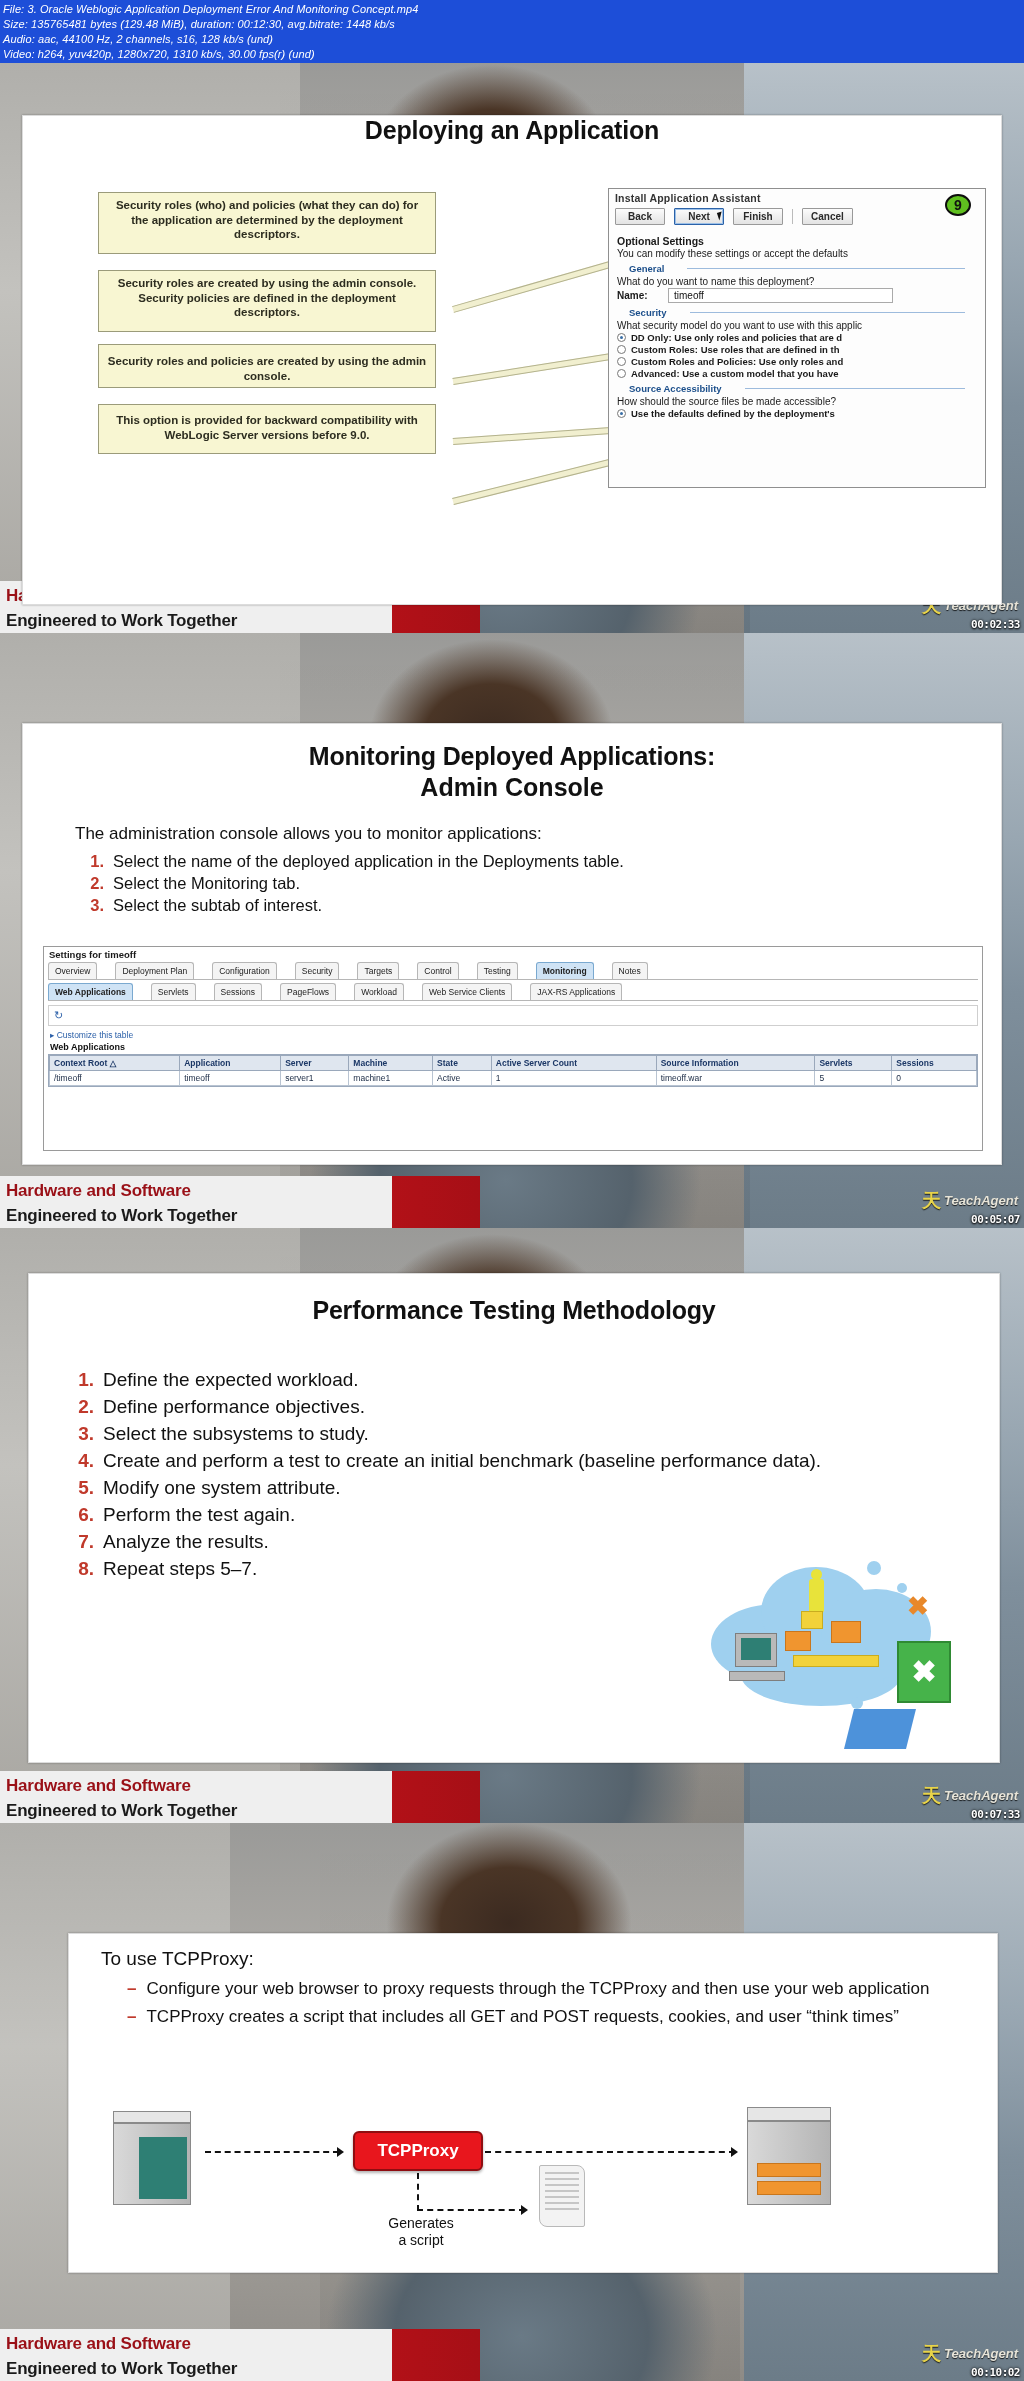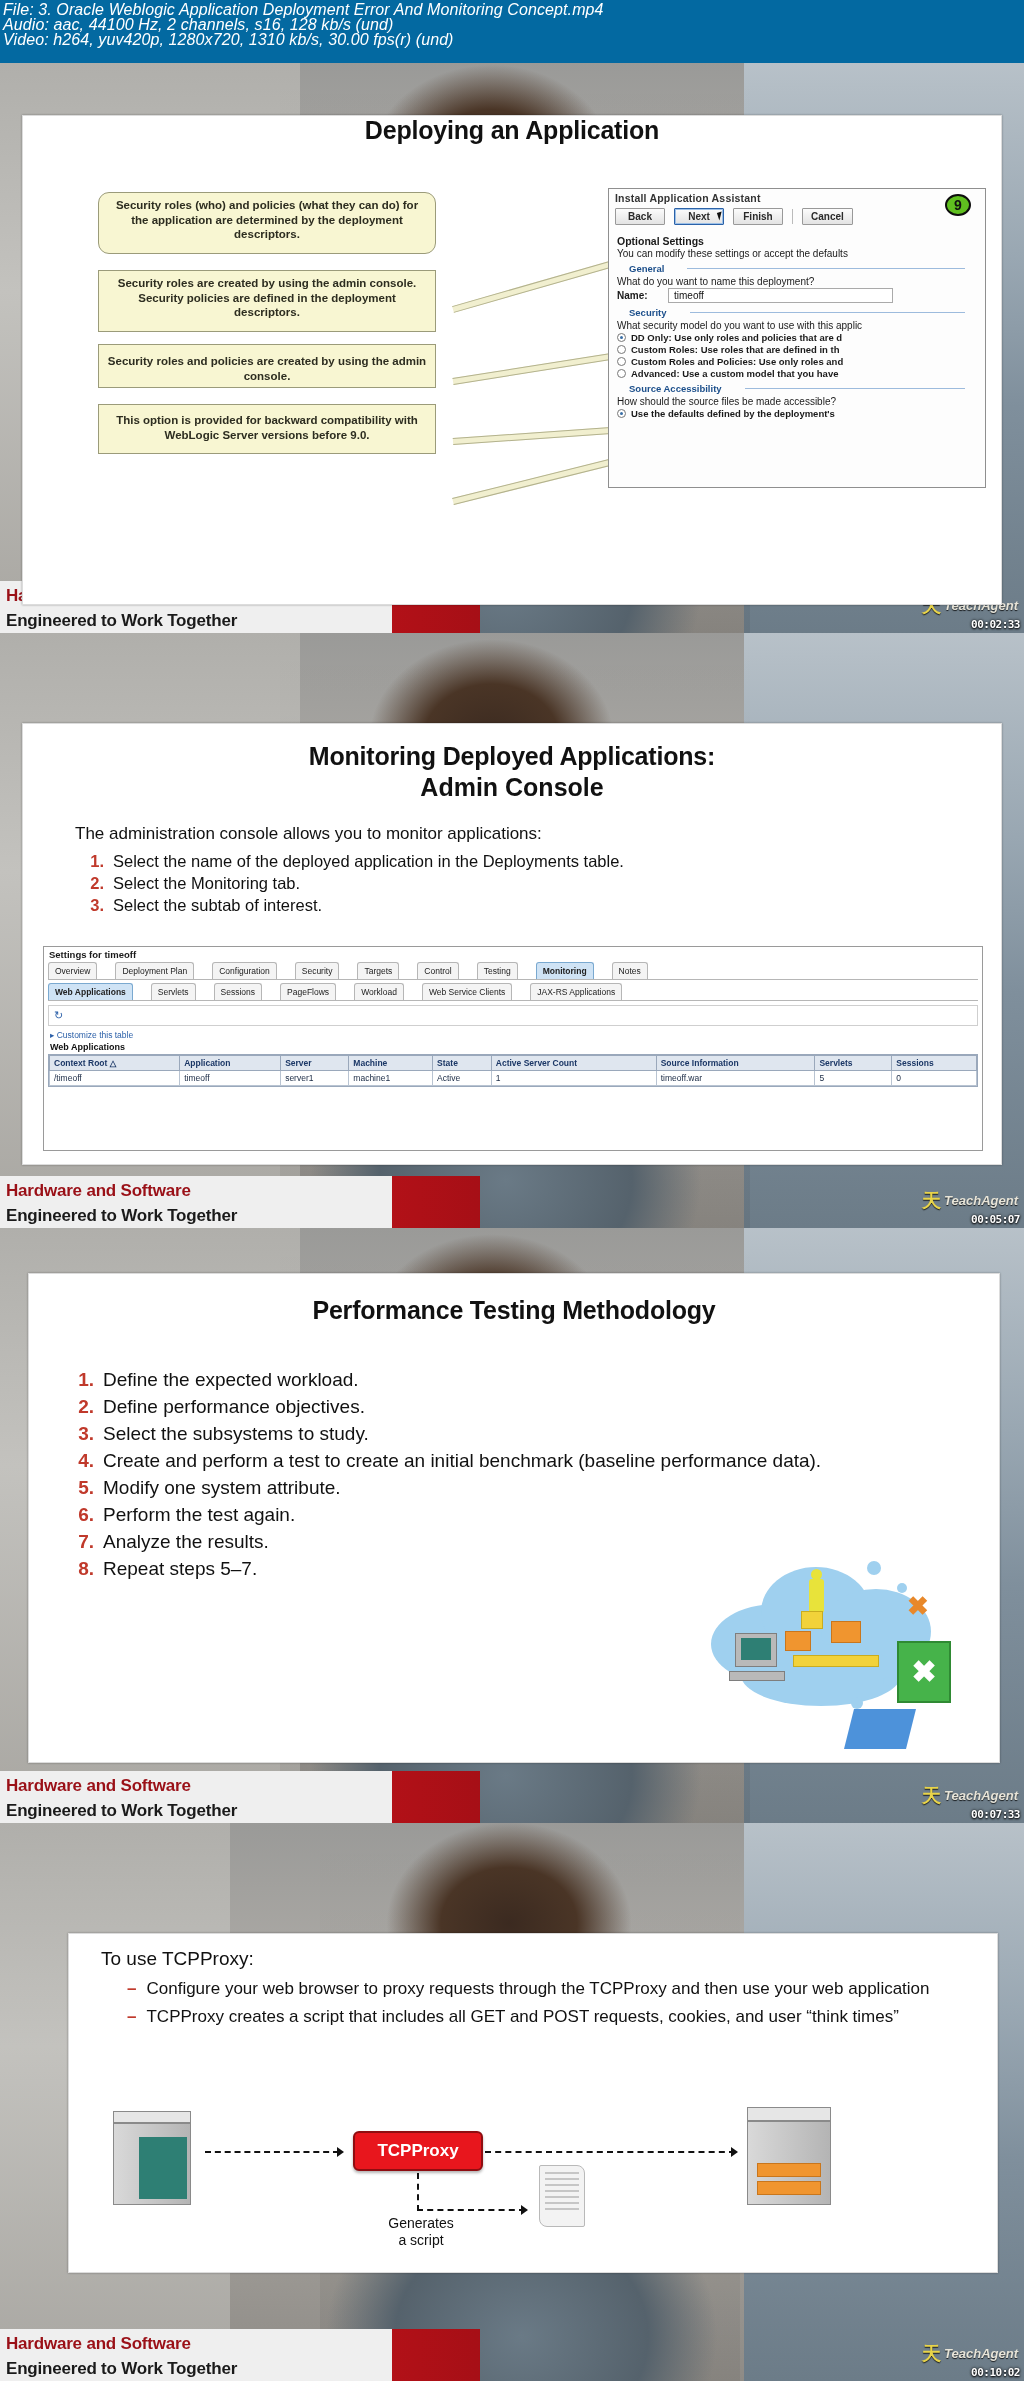--- a/index.html
+++ b/index.html
@@ -8,23 +8,23 @@
     width:1024px; height:2381px;
     background:#000;
     font-family:"Liberation Sans", sans-serif;
     overflow:hidden;
     position:relative;
   }
 
   
   .media-info{
     position:absolute; left:0; top:0; width:1024px; height:63px;
-    background:#0369a1; color:#fff;
+    background:#1d4ed8; color:#fff;
     font-family:"Liberation Sans", sans-serif;
-    font-style:italic; font-size:16px; line-height:15.5px;
+    font-style:italic; font-size:11px; line-height:15.5px;
     padding:2px 0 0 3px; white-space:nowrap; letter-spacing:.1px;
   }
   .media-info div{height:15px;}
 
   
   .panel{ position:absolute; left:0; width:1024px; overflow:hidden; background:#8d8d8d; }
   .panel-bg{ position:absolute; inset:0; }
 
   
   .bg-office{
@@ -222,20 +222,21 @@
   .srv-face{ position:absolute; background:#2e7f74; }
   .srv-top{ position:absolute; background:#e6e6e6; border:1px solid #8a8a8a;}
   .scriptpage{ position:absolute; background:#f3f3f3; border:1px solid #b9b9b9; }
   .gen-label{ position:absolute; font-size:14px; color:#111; text-align:center; line-height:17px;}
 </style>
 </head>
 <body>
 
 <div class="media-info">
   <div>File: 3. Oracle Weblogic Application Deployment Error And Monitoring Concept.mp4</div>
+  <div>Size: 135765481 bytes (129.48 MiB), duration: 00:12:30, avg.bitrate: 1448 kb/s</div>
   <div>Audio: aac, 44100 Hz, 2 channels, s16, 128 kb/s (und)</div>
   <div>Video: h264, yuv420p, 1280x720, 1310 kb/s, 30.00 fps(r) (und)</div>
 </div>
 
 <div class="panel" style="top:63px;height:570px;">
   <div class="panel-bg">
     <div class="bg-office"></div>
     <div class="bg-left-desk"></div>
     <div class="bg-right"></div>
     <div class="bg-person"></div>
@@ -254,21 +255,21 @@
   <div class="timestamp">00:02:33</div>
 
   <div class="slide" style="left:22px; top:52px; width:980px; height:490px;">
     <div class="slide-title" style="">Deploying an Application</div>
 
     <div class="leader" style="left:430px; top:190px; width:210px; transform:rotate(-16deg);"></div>
     <div class="leader" style="left:430px; top:262px; width:215px; transform:rotate(-9deg);"></div>
     <div class="leader" style="left:430px; top:322px; width:215px; transform:rotate(-4deg);"></div>
     <div class="leader" style="left:430px; top:382px; width:215px; transform:rotate(-14deg);"></div>
 
-    <div class="callout" style="left:75px; top:76px; width:338px; height:62px;border-radius:11px;">Security roles (who) and policies (what they can do) for the application are determined by the deployment descriptors.</div>
+    <div class="callout" style="left:75px; top:76px; width:338px; height:62px;">Security roles (who) and policies (what they can do) for the application are determined by the deployment descriptors.</div>
     <div class="callout" style="left:75px; top:154px; width:338px; height:62px;">Security roles are created by using the admin console. Security policies are defined in the deployment descriptors.</div>
     <div class="callout" style="left:75px; top:228px; width:338px; height:44px; padding-top:9px;">Security roles and policies are created by using the admin console.</div>
     <div class="callout" style="left:75px; top:288px; width:338px; height:50px; padding-top:8px;">This option is provided for backward compatibility with WebLogic Server versions before 9.0.</div>
 
     <div class="iaa" style="left:585px; top:72px; width:378px; height:300px;">
       <div class="iaa-title">Install Application Assistant</div>
       <div class="iaa-btnbar">
         <div class="iaa-btn">Back</div>
         <div style="position:relative;">
           <div class="iaa-btn active">Next</div>

